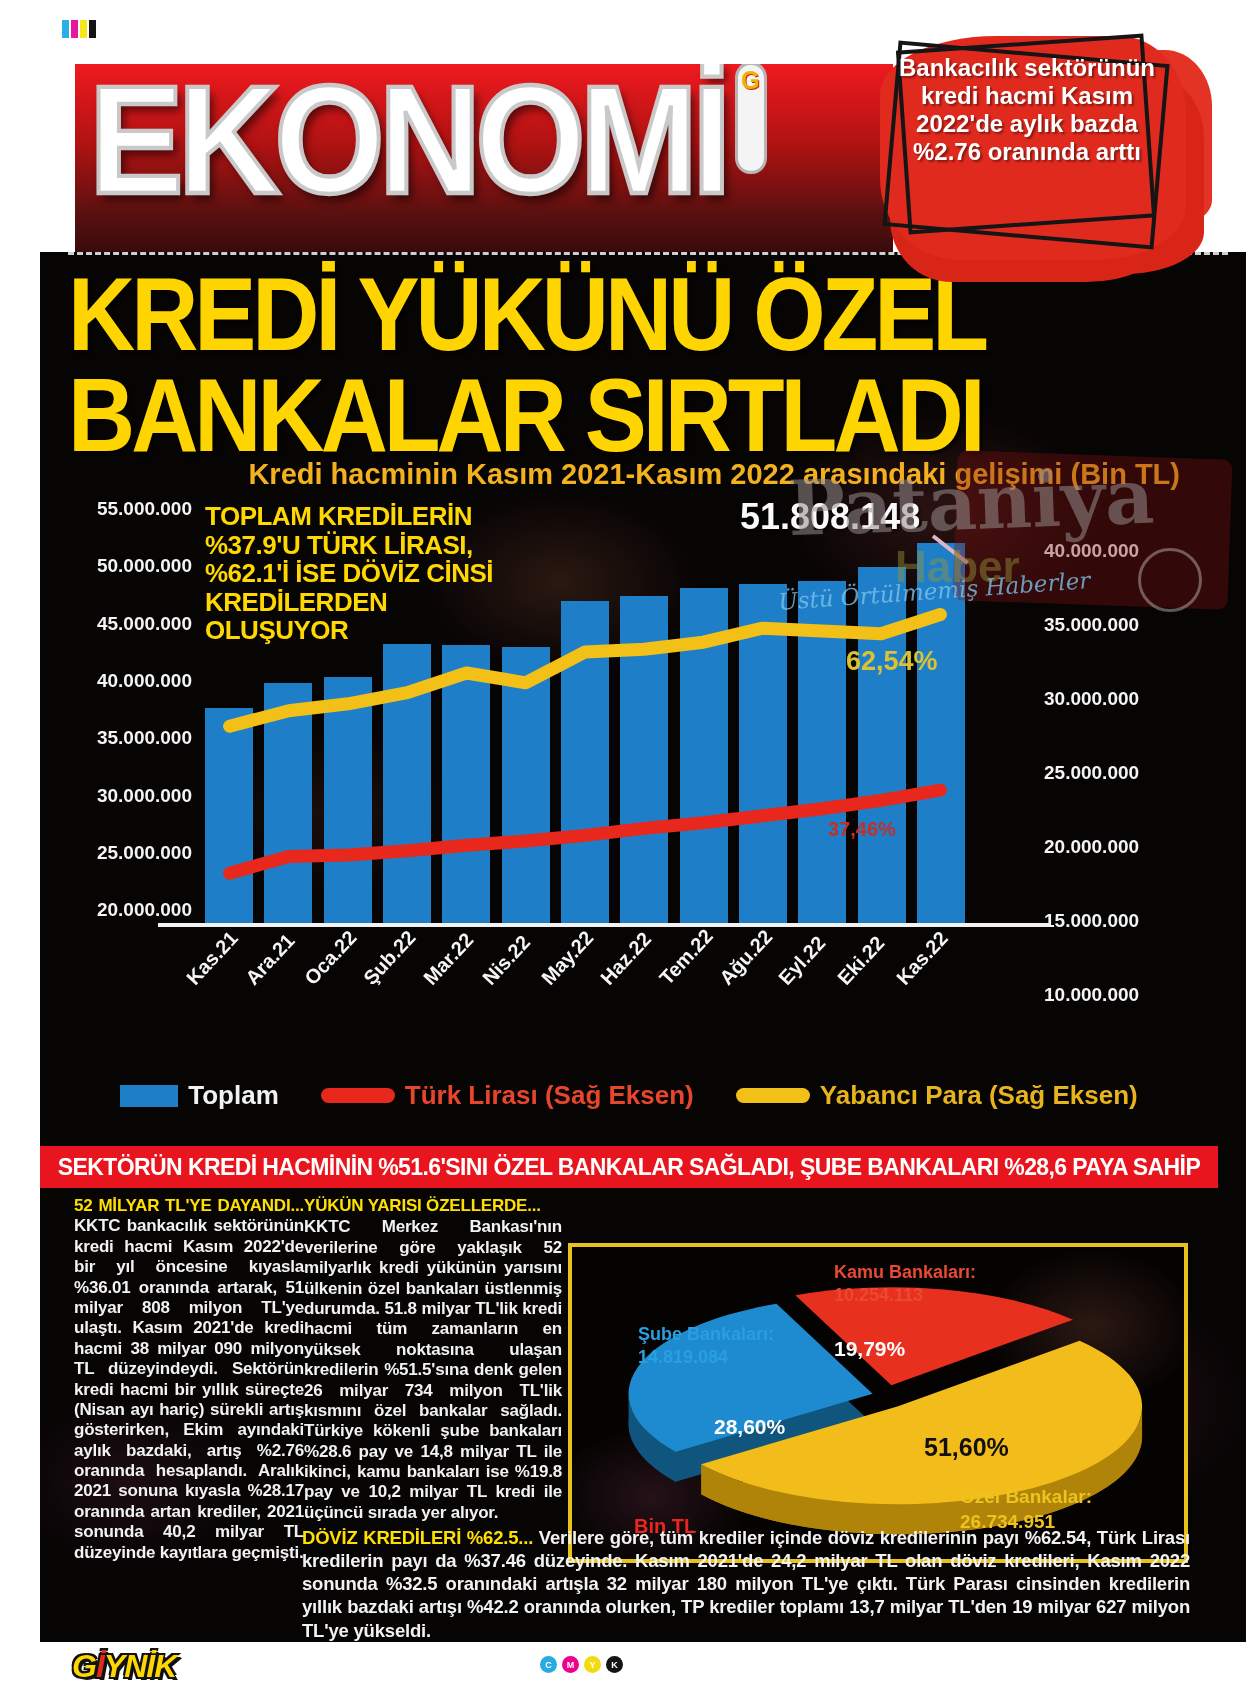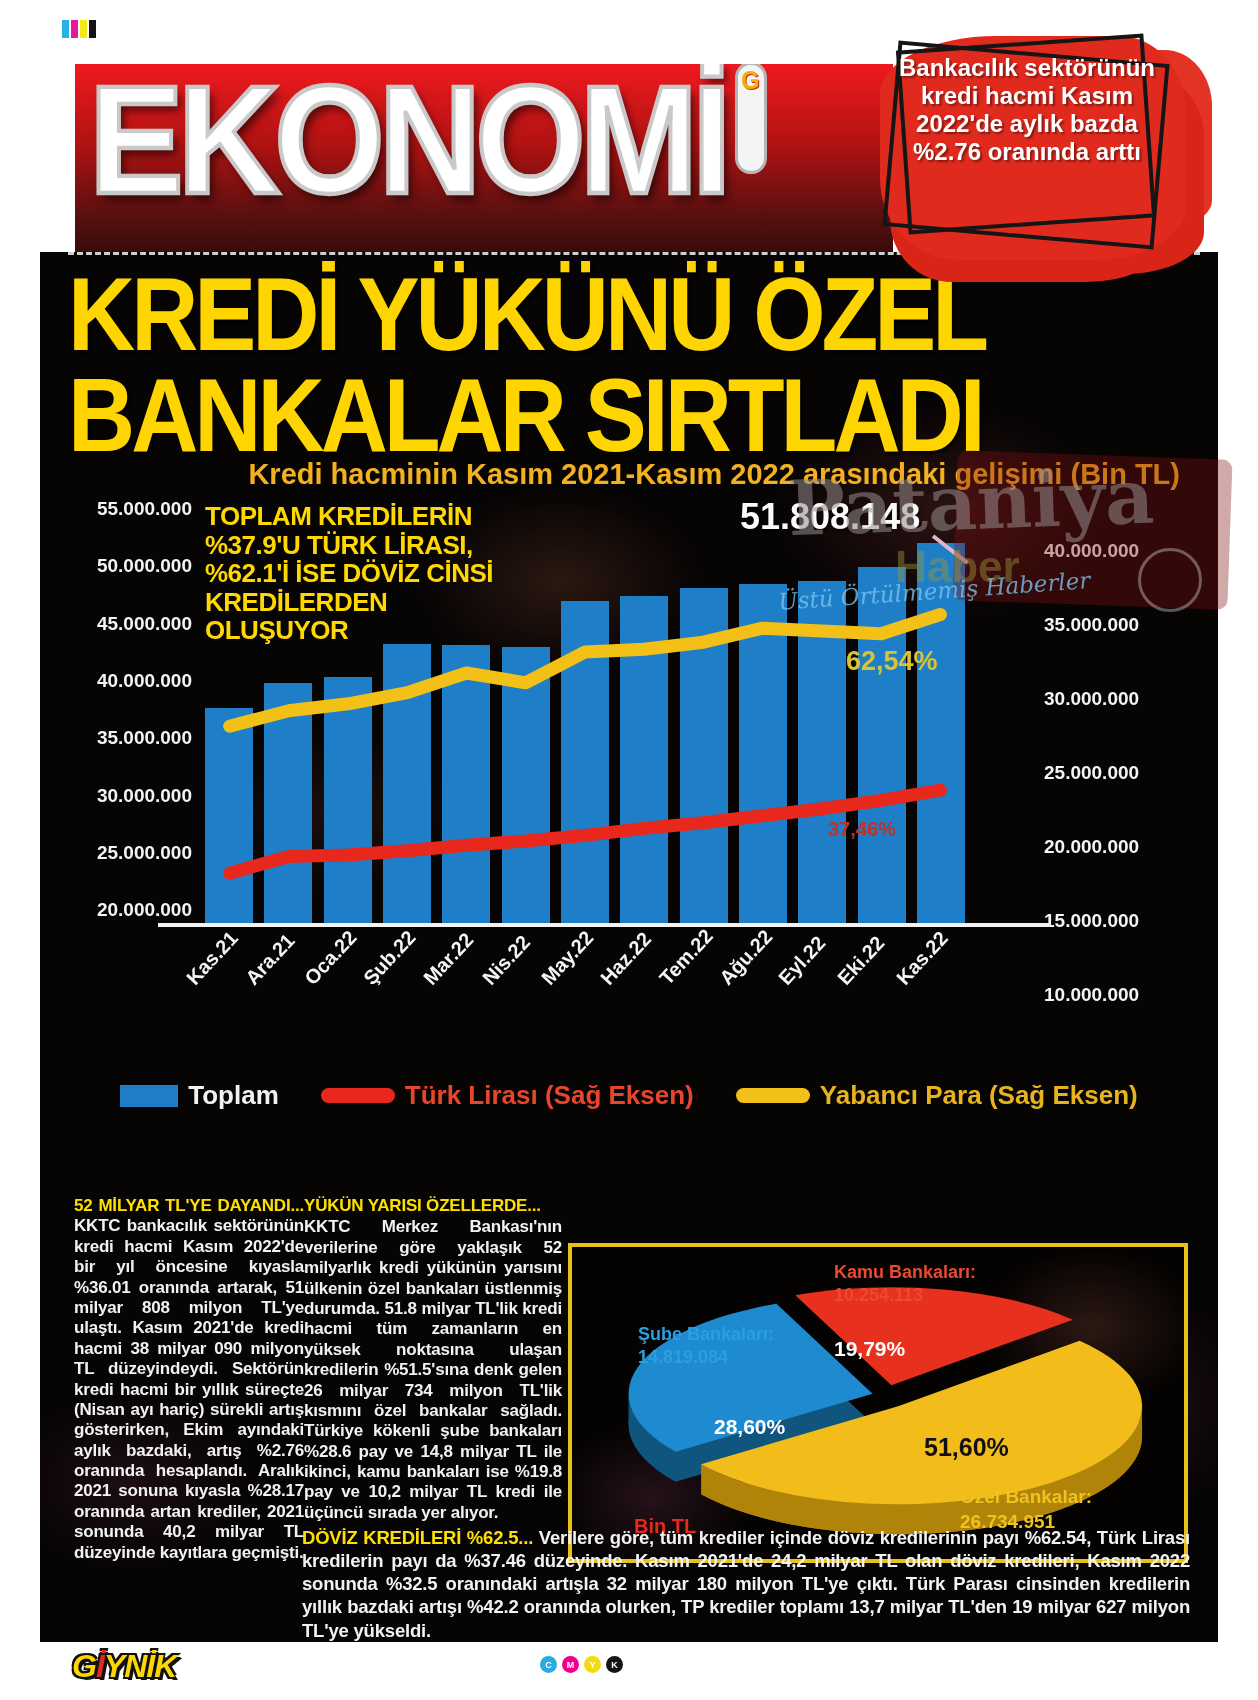--- a/index.html
+++ b/index.html
@@ -37,21 +37,21 @@
     text-align:center;line-height:1.17;text-shadow:2px 2px 2px rgba(0,0,0,.4);}
 
   
   .main-black{position:absolute;left:40px;top:252px;width:1178px;height:1390px;color:#fff;
     background:
       radial-gradient(ellipse 200px 130px at 520px 330px, rgba(72,40,28,.55), transparent 70%),
       radial-gradient(ellipse 230px 150px at 900px 260px, rgba(80,32,32,.5), transparent 70%),
       radial-gradient(ellipse 170px 120px at 300px 560px, rgba(60,32,26,.4), transparent 70%),
       radial-gradient(ellipse 240px 170px at 1040px 1150px, rgba(70,32,44,.5), transparent 72%),
       radial-gradient(ellipse 170px 120px at 90px 1230px, rgba(56,26,38,.45), transparent 70%),
-      #070404;}
+      #070404; padding-left: 28px;}
   .dash-line{position:absolute;left:28px;right:18px;top:0;border-top:3px dashed #cfcfcf;}
 
   .headline{position:absolute;left:28px;top:12px;color:#fed500;font-weight:bold;font-size:93px;
     letter-spacing:-4px;line-height:.97;transform:scale(1.0,1.12);transform-origin:left top;white-space:nowrap;
     text-shadow:3px 3px 2px rgba(0,0,0,.6);}
   .chart-title{position:absolute;left:30px;width:1110px;top:206px;text-align:right;color:#f3b11f;
     font-size:29px;font-weight:bold;}
 
   
   .tick{position:absolute;font-weight:bold;font-size:19px;color:#f4f4f4;white-space:nowrap;}
@@ -252,20 +252,21 @@
       <div class="legend-item">
         <span class="sw-pill swatch" style="background: rgb(232, 40, 28);"></span>
         <span class="lg-tl">Türk Lirası (Sağ Eksen)</span>
       </div>
       <div class="legend-item">
         <span class="sw-pill swatch" style="background: rgb(243, 192, 24);"></span>
         <span class="lg-fx">Yabancı Para (Sağ Eksen)</span>
       </div>
     </div>
 
+    <div class="banner">SEKTÖRÜN KREDİ HACMİNİN %51.6'SINI ÖZEL BANKALAR SAĞLADI, ŞUBE BANKALARI %28,6 PAYA SAHİP</div>
 
     <article class="col col1">
       <p><span class="lead-in">52 MİLYAR TL'YE DAYANDI...</span>
          <span>KKTC bankacılık sektörünün kredi hacmi Kasım 2022'de bir yıl öncesine kıyasla %36.01 oranında artarak, 51 milyar 808 milyon TL'ye ulaştı. Kasım 2021'de kredi hacmi 38 milyar 090 milyon TL düzeyindeydi. Sektörün kredi hacmi bir yıllık süreçte (Nisan ayı hariç) sürekli artış gösterirken, Ekim ayındaki aylık bazdaki, artış %2.76 oranında hesaplandı. Aralık 2021 sonuna kıyasla %28.17 oranında artan krediler, 2021 sonunda 40,2 milyar TL düzeyinde kayıtlara geçmişti.</span></p>
     </article>
 
     <article class="col col2">
       <div class="lead-block">YÜKÜN YARISI ÖZELLERDE...</div>
       <p>KKTC Merkez Bankası'nın verilerine göre yaklaşık 52 milyarlık kredi yükünün yarısını ülkenin özel bankaları üstlenmiş durumda. 51.8 milyar TL'lik kredi hacmi tüm zamanların en yüksek noktasına ulaşan kredilerin %51.5'sına denk gelen 26 milyar 734 milyon TL'lik kısmını özel bankalar sağladı. Türkiye kökenli şube bankaları %28.6 pay ve 14,8 milyar TL ile ikinci, kamu bankaları ise %19.8 pay ve 10,2 milyar TL kredi ile üçüncü sırada yer alıyor.</p>
     </article>

